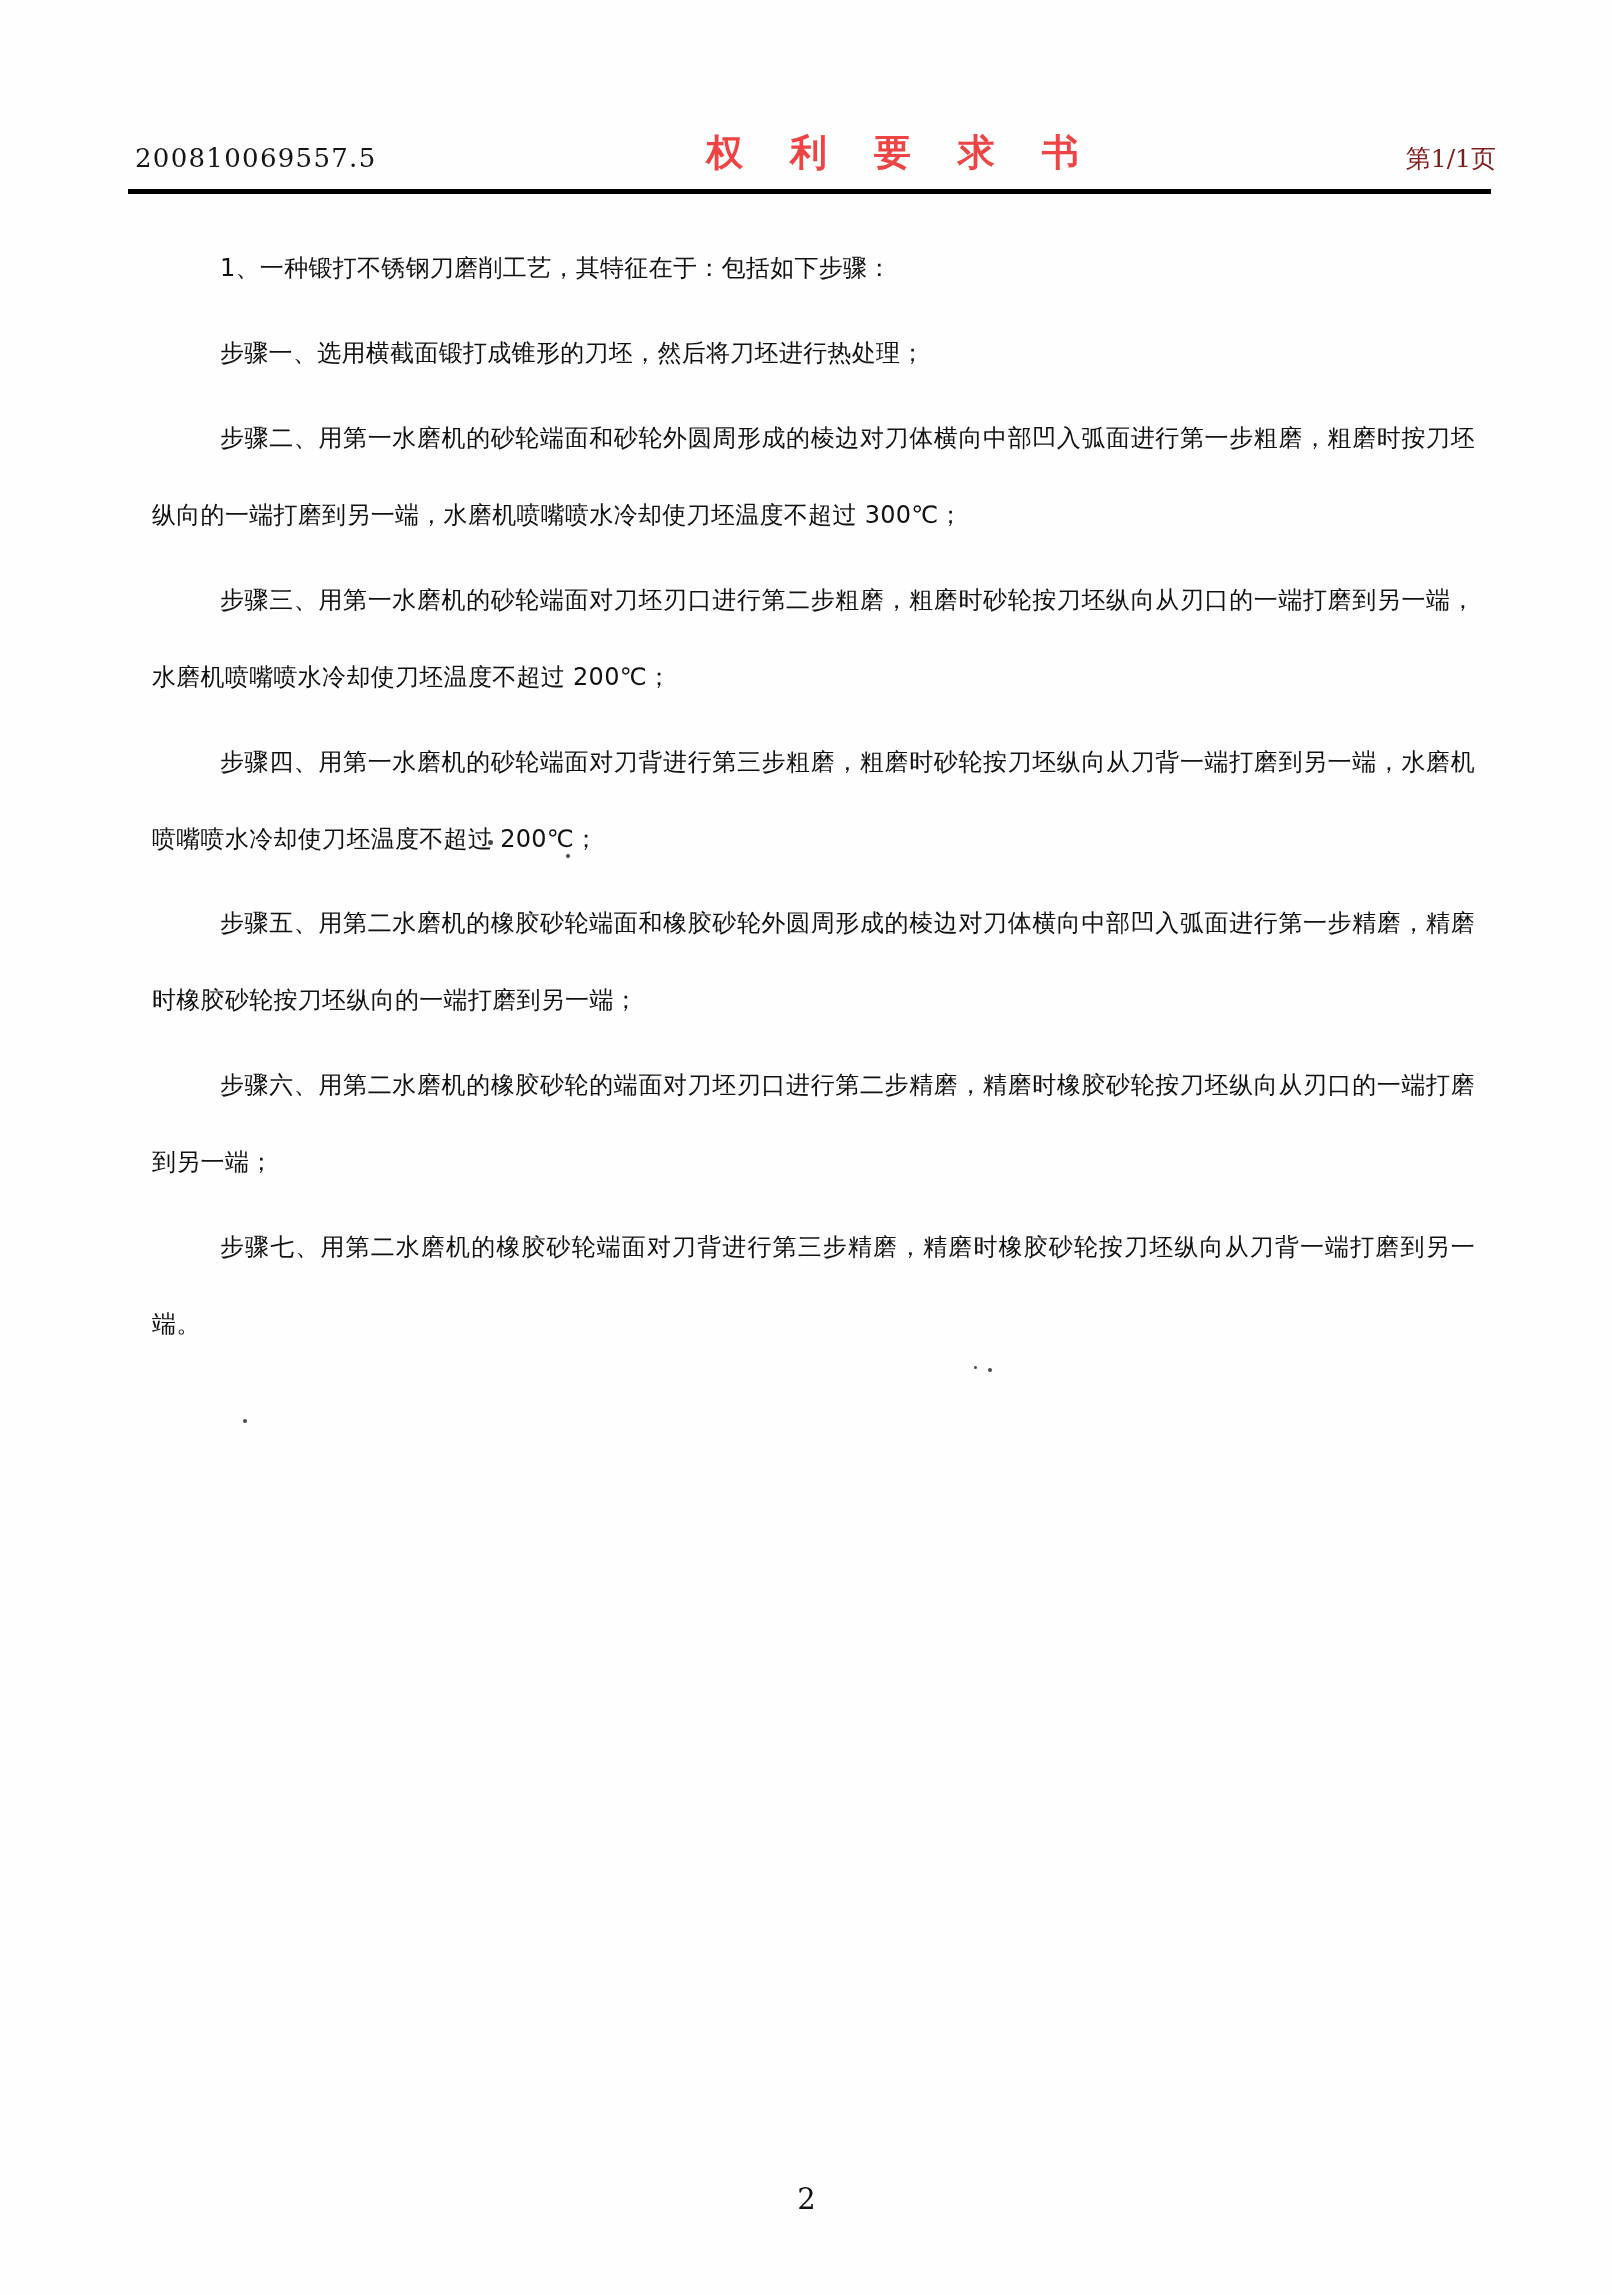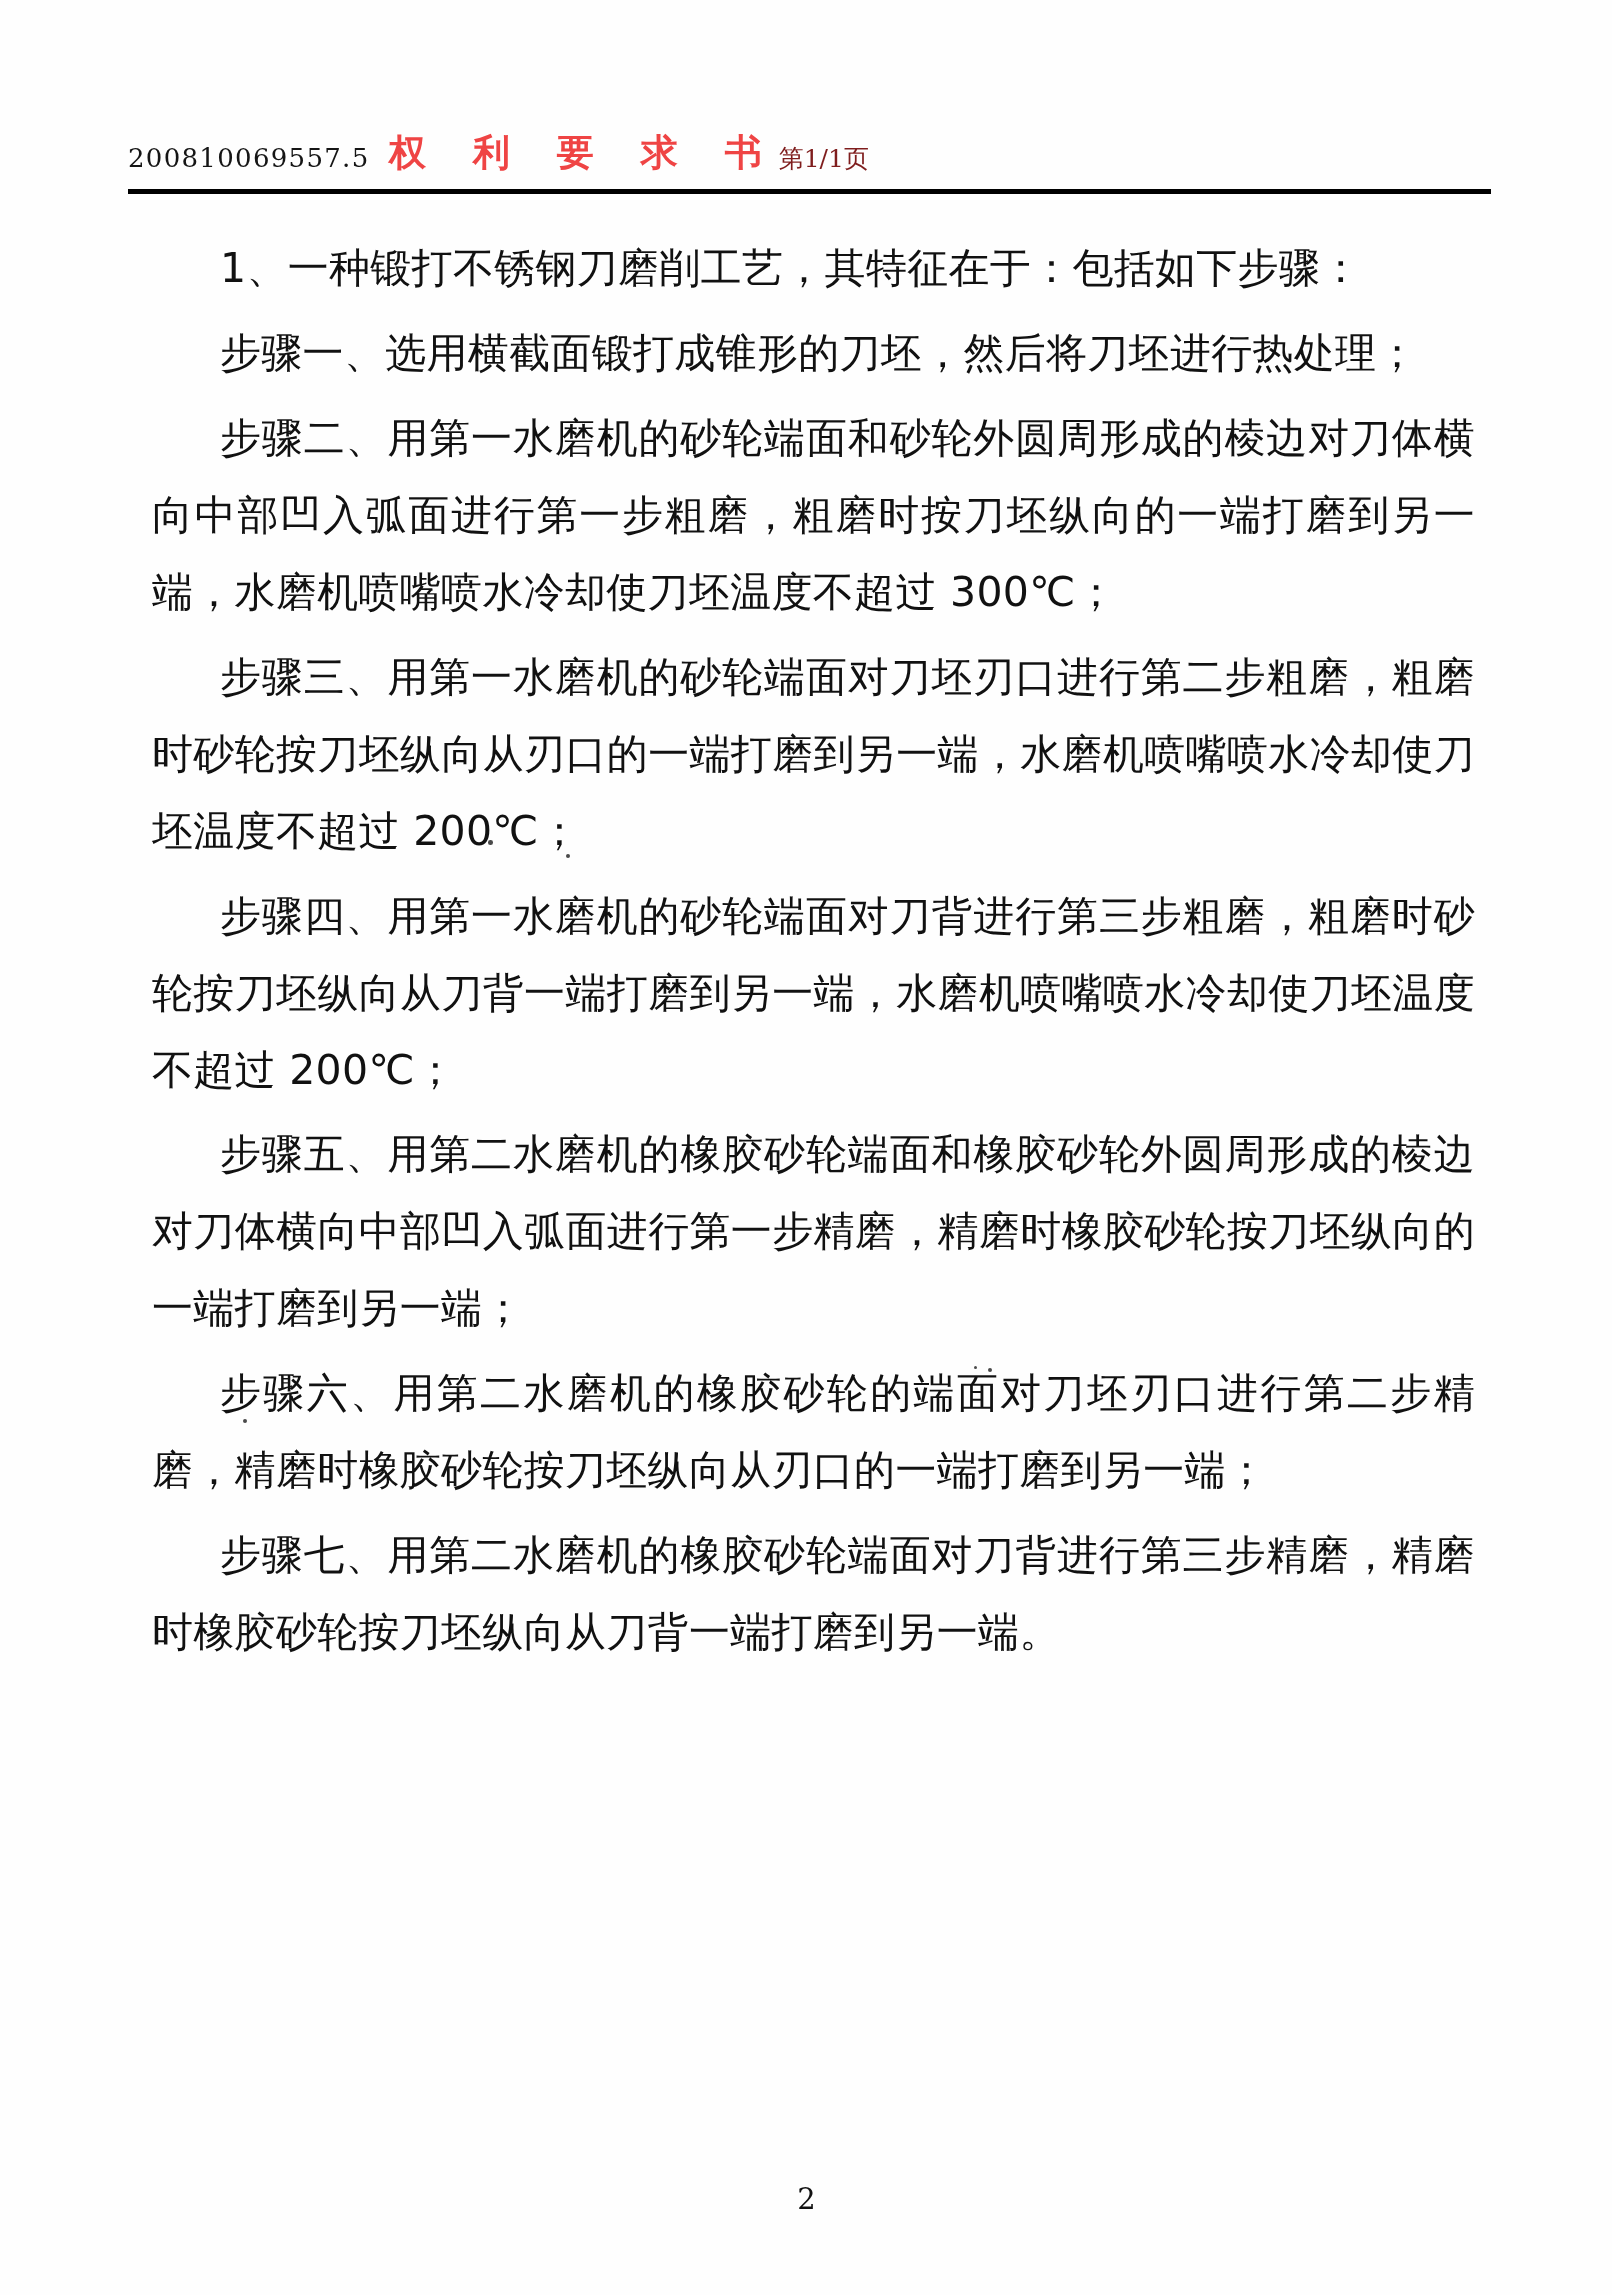--- a/index.html
+++ b/index.html
@@ -15,26 +15,27 @@
     width: 1613px;
     height: 2295px;
     background: #fefefe;
     overflow: hidden;
     box-sizing: border-box;
   }
 
   
   .header {
     position: absolute;
-    left: 128px;
+    left: 135px;
     top: 99px;
     width: 1361px;
     height: 72px;
     display: flex;
     align-items: flex-end;
+    justify-content: space-between;
   }
   .header-app-no {
     font-family: "DejaVu Serif", serif;
     font-size: 26px;
     letter-spacing: 1.3px;
     color: #151515;
     white-space: nowrap;
     line-height: 1;
   }
   .header-title {
@@ -65,21 +66,21 @@
 
   
   .body-block {
     position: absolute;
     left: 152px;
     top: 230px;
     width: 1323px;
   }
   .claim-para {
     font-family: "DejaVu Sans", sans-serif;
-    font-size: 41px;
+    font-size: 24px;
     color: #111111;
     line-height: 77px;
     margin: 0 0 7.9px 0;
     text-align: justify;
     text-justify: inter-character;
     text-indent: 68px;
     letter-spacing: 0.3px;
     word-break: break-all;
   }
   .claim-para:last-child {

